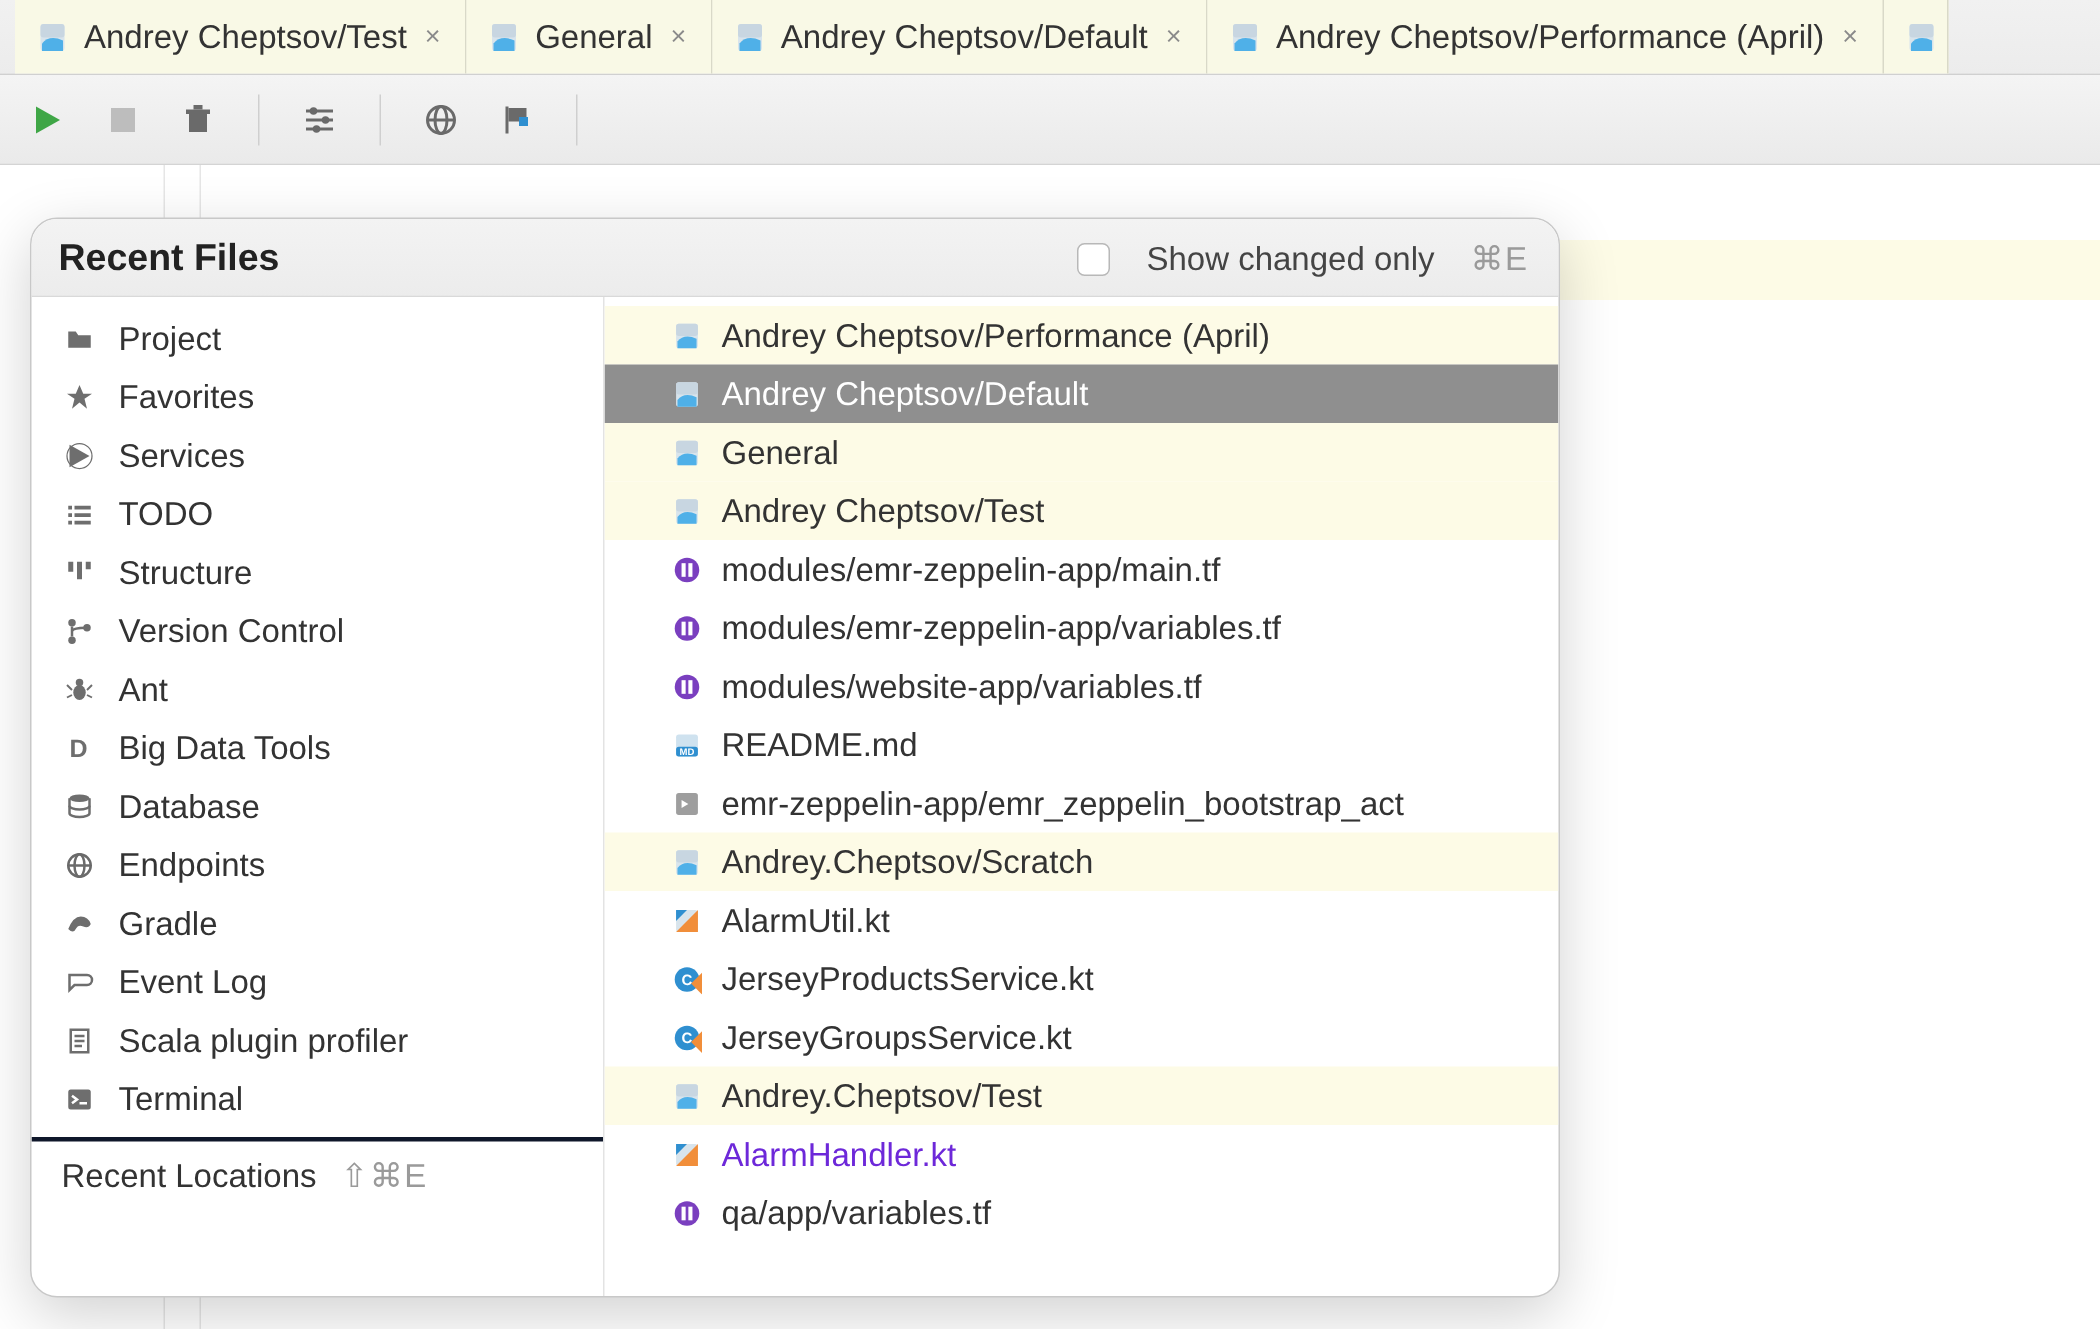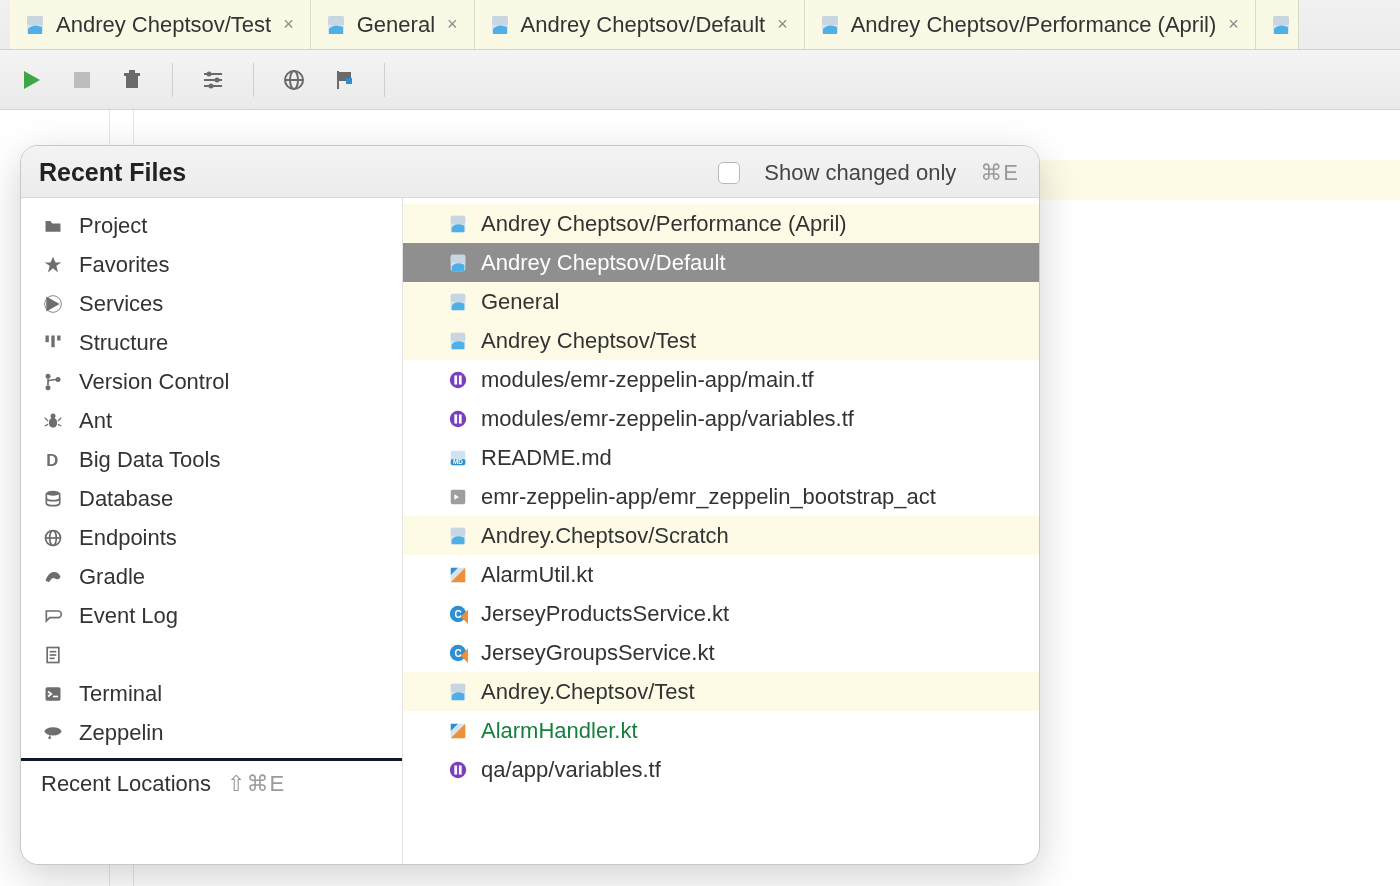--- a/index.html
+++ b/index.html
@@ -76,21 +76,21 @@
   .tool-footer .shortcut { margin-left:4px; }
 
   .file-col { flex:1; overflow:hidden; }
   .file-list { padding:6px 0; }
   .file-item { display:flex; align-items:center; gap:12px; height:39px; padding:0 16px 0 44px; white-space:nowrap; overflow:hidden; }
   .file-item.hl { background:#fdfbe6; }
   .file-item.sel { background:#8f8f8f; color:#fff; }
   .file-item.sel .flabel { color:#fff; }
   .file-item .ficon { width:22px; display:flex; justify-content:center; }
   .file-item .flabel { color:#333; overflow:hidden; text-overflow:ellipsis; }
-  .file-item .flabel.link { color:#15803d; }
+  .file-item .flabel.link { color:#6d28d9; }
 </style>
 </head>
 <body>
 
 <svg width="0" height="0" style="position:absolute">
   <defs>
     <g id="i-context">
       <rect x="3" y="2" width="16" height="18" rx="2" fill="#d8e4ec"></rect>
       <rect x="3" y="2" width="16" height="9" rx="2" fill="#c8d6e1"></rect>
       <path d="M4 15 q5 -6 14 -2 v7 h-14 z" fill="#4fb0e8"></path>
@@ -394,20 +394,28 @@
                 <span class="ticon">
                   <svg width="20" height="20" viewBox="0 0 24 24">
                     <use href="#t-play-circ"></use>
                   </svg>
                 </span>
   <span>Services</span>
               </div>
               <div class="tool-item">
                 <span class="ticon">
                   <svg width="20" height="20" viewBox="0 0 24 24">
+                    <use href="#t-todo"></use>
+                  </svg>
+                </span>
+  <span>TODO</span>
+              </div>
+              <div class="tool-item">
+                <span class="ticon">
+                  <svg width="20" height="20" viewBox="0 0 24 24">
                     <use href="#t-structure"></use>
                   </svg>
                 </span>
   <span>Structure</span>
               </div>
               <div class="tool-item">
                 <span class="ticon">
                   <svg width="20" height="20" viewBox="0 0 24 24">
                     <use href="#t-branch"></use>
                   </svg>
@@ -461,36 +469,29 @@
                   </svg>
                 </span>
   <span>Event Log</span>
               </div>
               <div class="tool-item">
                 <span class="ticon">
                   <svg width="20" height="20" viewBox="0 0 24 24">
                     <use href="#t-doc"></use>
                   </svg>
                 </span>
+  <span>Scala plugin profiler</span>
               </div>
               <div class="tool-item">
                 <span class="ticon">
                   <svg width="20" height="20" viewBox="0 0 24 24">
                     <use href="#t-terminal"></use>
                   </svg>
                 </span>
   <span>Terminal</span>
-              </div>
-              <div class="tool-item">
-                <span class="ticon">
-                  <svg width="20" height="20" viewBox="0 0 24 24">
-                    <use href="#t-zeppelin"></use>
-                  </svg>
-                </span>
-  <span>Zeppelin</span>
               </div>
             </div>
           <div class="tool-footer">
             <span>Recent Locations</span>
             <span class="shortcut">⇧⌘E</span>
           </div>
         </div>
         <div class="file-col">
           <div class="file-list" id="file-list">
               <div class="file-item hl">
@@ -537,20 +538,28 @@
                 <span class="ficon">
                   <svg width="20" height="20" viewBox="0 0 22 22">
                     <use href="#i-tf"></use>
                   </svg>
                 </span>
   <span class="flabel">modules/emr-zeppelin-app/variables.tf</span>
               </div>
               <div class="file-item">
                 <span class="ficon">
                   <svg width="20" height="20" viewBox="0 0 22 22">
+                    <use href="#i-tf"></use>
+                  </svg>
+                </span>
+  <span class="flabel">modules/website-app/variables.tf</span>
+              </div>
+              <div class="file-item">
+                <span class="ficon">
+                  <svg width="20" height="20" viewBox="0 0 22 22">
                     <use href="#i-md"></use>
                   </svg>
                 </span>
   <span class="flabel">README.md</span>
               </div>
               <div class="file-item">
                 <span class="ficon">
                   <svg width="20" height="20" viewBox="0 0 22 22">
                     <use href="#i-sh"></use>
                   </svg>

